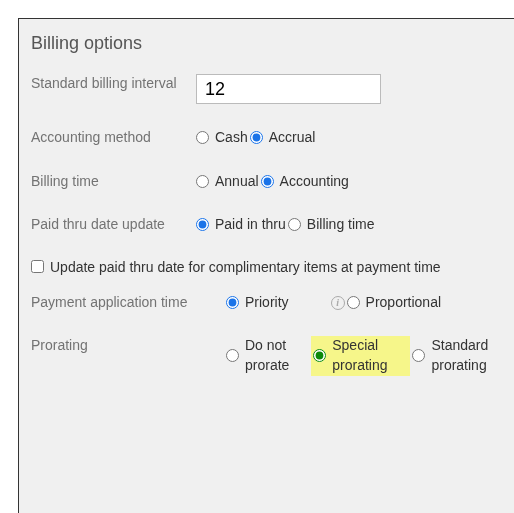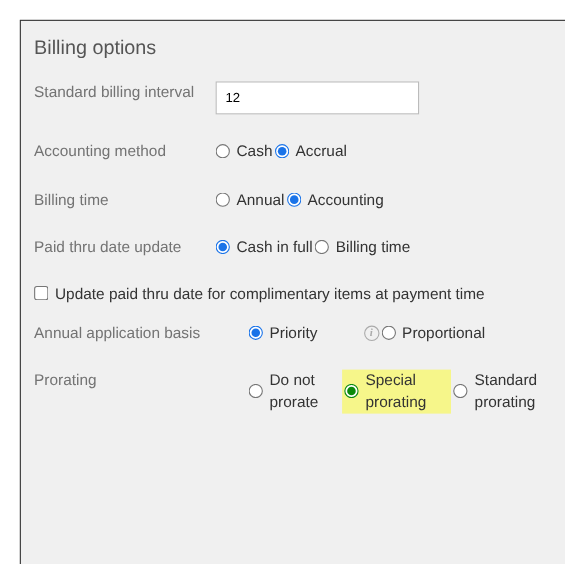--- a/index.html
+++ b/index.html
@@ -41,21 +41,21 @@
       line-height: 1.3;
     }
     .input-col {
       flex: 1;
     }
     input[type="text"] {
       width: 185px;
       height: 30px;
       border: 1px solid #bbb;
       padding: 4px 8px;
-      font-size: 12px;
+      font-size: 18px;
       font-family: inherit;
       background: #fff;
     }
     .radio-group {
       display: flex;
       flex-direction: row;
       gap: 2px;
     }
     .radio-item {
       display: flex;
@@ -149,36 +149,36 @@
         <span>Accounting</span>
       </label>
     </div>
   </div>
 
   <div class="row">
     <div class="label-col">Paid thru date update</div>
     <div class="input-col radio-group">
       <label class="radio-item">
         <input type="radio" name="paidthru" checked="" style="">
-        <span>Cash in full</span>
+        <span>Paid in thru</span>
       </label>
       <label class="radio-item">
         <input type="radio" name="paidthru" style="">
         <span>Billing time</span>
       </label>
     </div>
   </div>
 
   <div class="checkbox-row">
     <input type="checkbox" style="">
     <span>Update paid thru date for complimentary items at payment time</span>
   </div>
 
   <div class="row-basis">
-    <div class="label-col">Annual application basis</div>
+    <div class="label-col">Payment application time</div>
     <div class="input-col radio-group">
       <label class="radio-item">
         <input type="radio" name="basis" checked="" style="">
         <span>Priority</span>
         <span class="info-icon">i</span>
       </label>
       <label class="radio-item">
         <input type="radio" name="basis" style="">
         <span>Proportional</span>
       </label>

